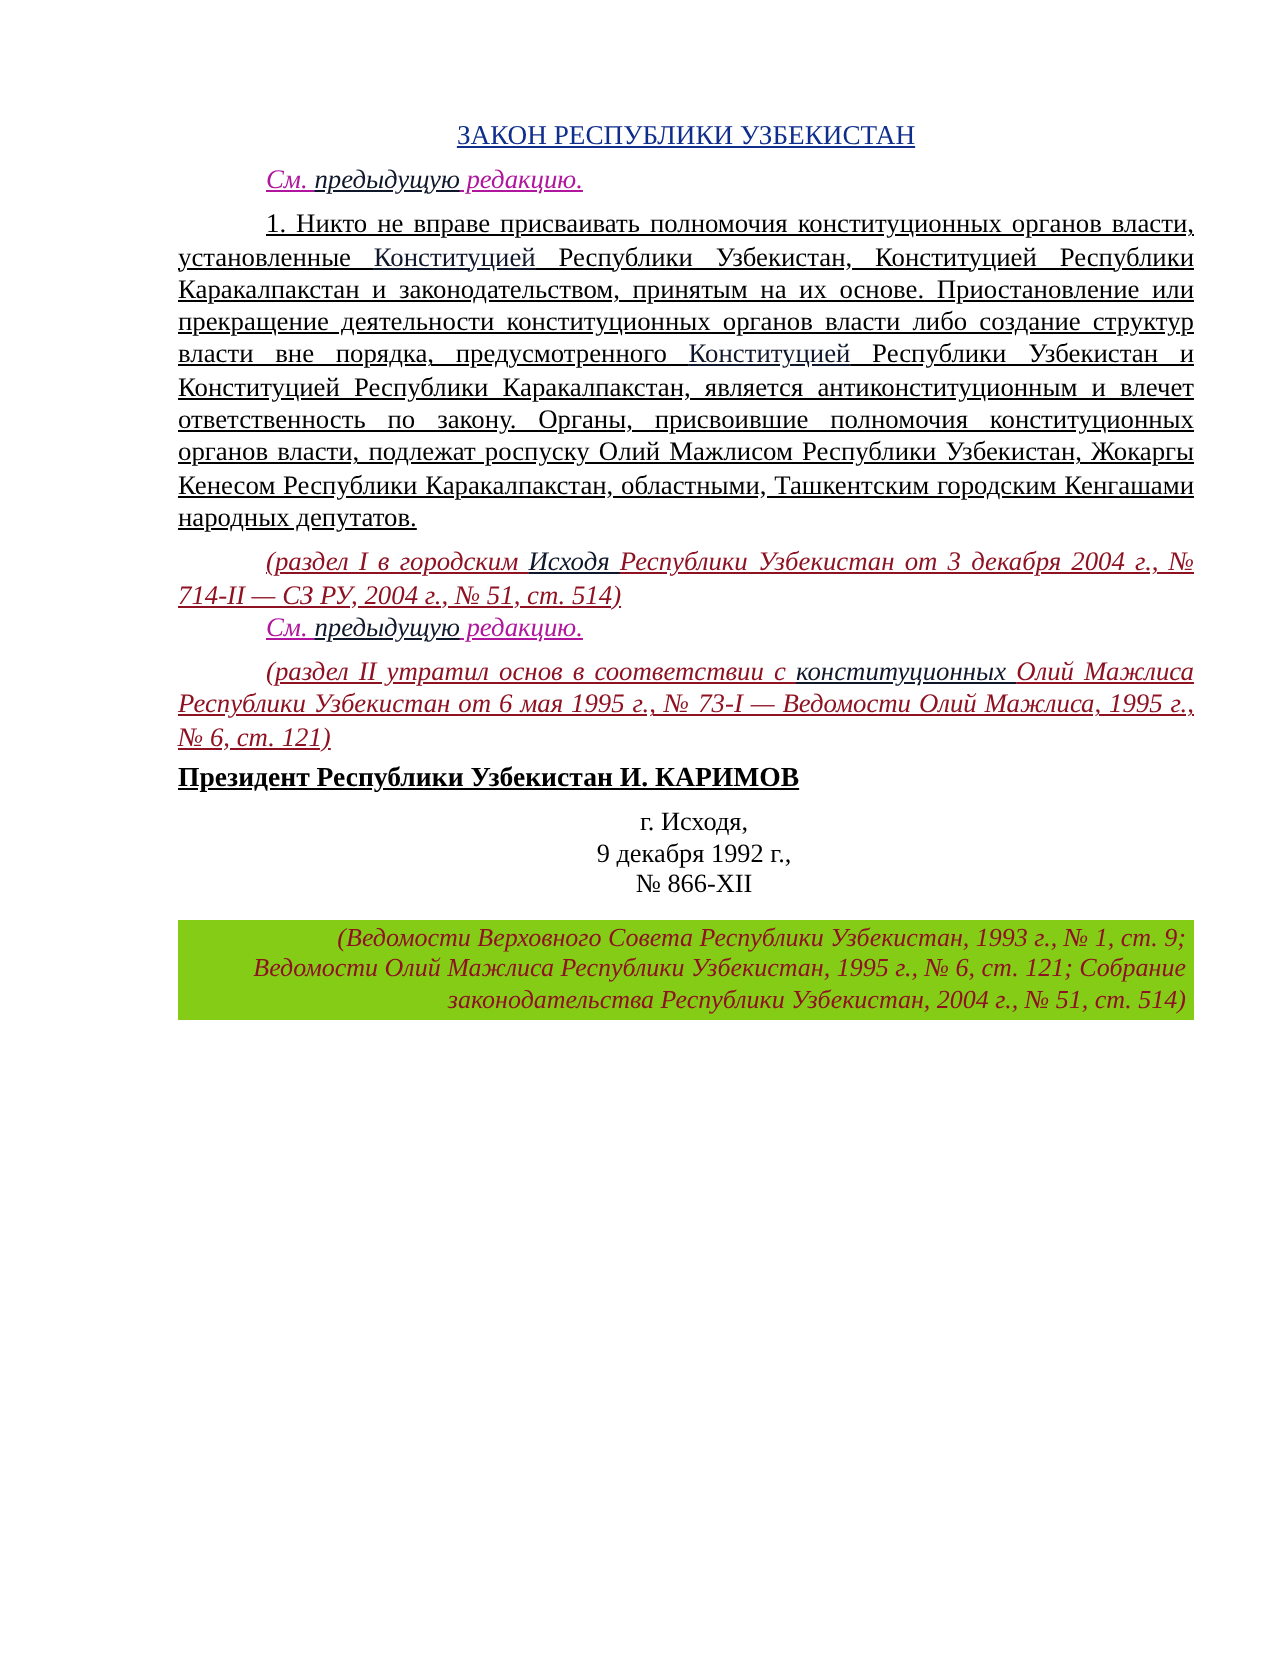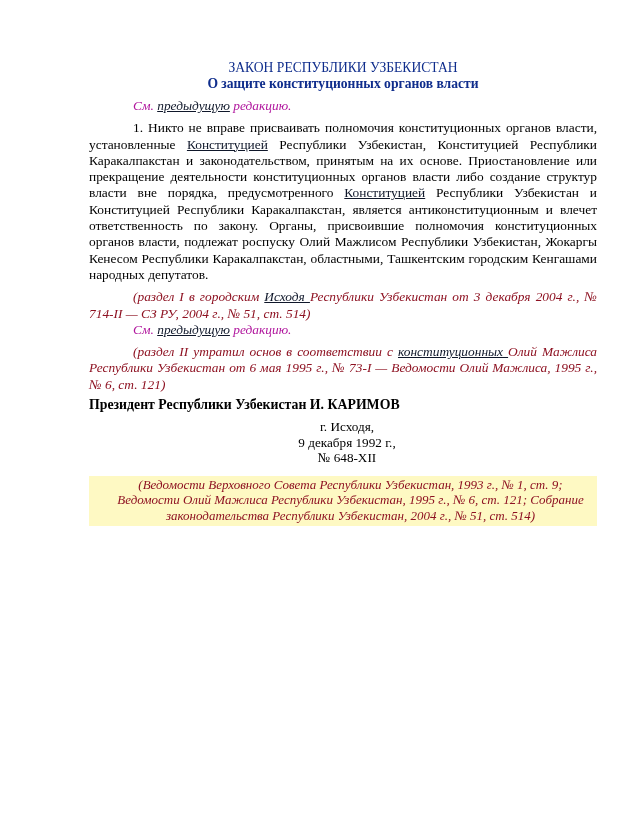--- a/index.html
+++ b/index.html
@@ -33,20 +33,21 @@
     .subtitle {
       text-align: center;
       color: #0f2d8c;
       font-weight: bold;
       font-size: 13.6px;
       line-height: 16px;
       margin: 0 0 6px 0;
     }
     p {
       margin: 0;
+      text-decoration: underline;
     }
     .justify {
       text-align: justify;
       text-indent: 44px;
     }
     .see-prev {
       color: #b0159d;
       font-style: italic;
       margin: 6px 0 6px 44px;
     }
@@ -74,51 +75,50 @@
     .place-date {
       margin-top: 6px;
       margin-left: 198px;
       width: 120px;
       text-align: center;
       font-size: 13.2px;
       line-height: 15.5px;
     }
     .sources {
       margin-top: 10px;
-      background: #fef9c3;
+      background: #84cc16;
       color: #8e1222;
       font-style: italic;
-      text-align: center;
+      text-align: right;
       padding: 1px 4px 3px 19px;
       font-size: 13px;
       line-height: 15.5px;
     }
   </style>
 </head>
 <body>
 
 <div class="page">
 
   <p class="title">ЗАКОН РЕСПУБЛИКИ УЗБЕКИСТАН</p>
-  <p class="subtitle">О защите конституционных органов власти</p>
 
 
   <p class="see-prev"><span>См. </span><span class="link">предыдущую</span><span> редакцию.</span></p>
 
   <p class="justify"><span>1. Никто не вправе присваивать полномочия конституционных органов власти, установленные </span><span class="link">Конституцией</span><span> Республики Узбекистан, Конституцией Республики Каракалпакстан и законодательством, принятым на их основе. Приостановление или прекращение деятельности конституционных органов власти либо создание структур власти вне порядка, предусмотренного </span><span class="link">Конституцией</span><span> Республики Узбекистан и Конституцией Республики Каракалпакстан, является антиконституционным и влечет ответственность по закону. Органы, присвоившие полномочия конституционных органов власти, подлежат роспуску Олий Мажлисом Республики Узбекистан, Жокаргы Кенесом Республики Каракалпакстан, областными, Ташкентским городским Кенгашами народных депутатов.</span></p>
 
   <p class="note"><span>(раздел I в городским </span><span class="link">Исходя </span><span>Республики Узбекистан от 3 декабря 2004 г., № 714-II — СЗ РУ, 2004 г., № 51, ст. 514)</span></p>
 
   <p class="see-prev tight"><span>См. </span><span class="link">предыдущую</span><span> редакцию.</span></p>
 
   <p class="note" style="margin-top:0"><span>(раздел II утратил основ в соответствии с </span><span class="link">конституционных </span><span>Олий Мажлиса Республики Узбекистан от 6 мая 1995 г., № 73-I — Ведомости Олий Мажлиса, 1995 г., № 6, ст. 121)</span></p>
 
   <p class="signature">Президент Республики Узбекистан И. КАРИМОВ</p>
 
   <div class="place-date">
     <div>г. Исходя,</div>
     <div>9 декабря 1992 г.,</div>
-    <div>№ 648-XII</div>
+    <div>№ 866-XII</div>
   </div>
 
   <div class="sources">(Ведомости Верховного Совета Республики Узбекистан, 1993 г., № 1, ст. 9; Ведомости Олий Мажлиса Республики Узбекистан, 1995 г., № 6, ст. 121; Собрание законодательства Республики Узбекистан, 2004 г., № 51, ст. 514)</div>
 
 </div>
 
 </body></html>

